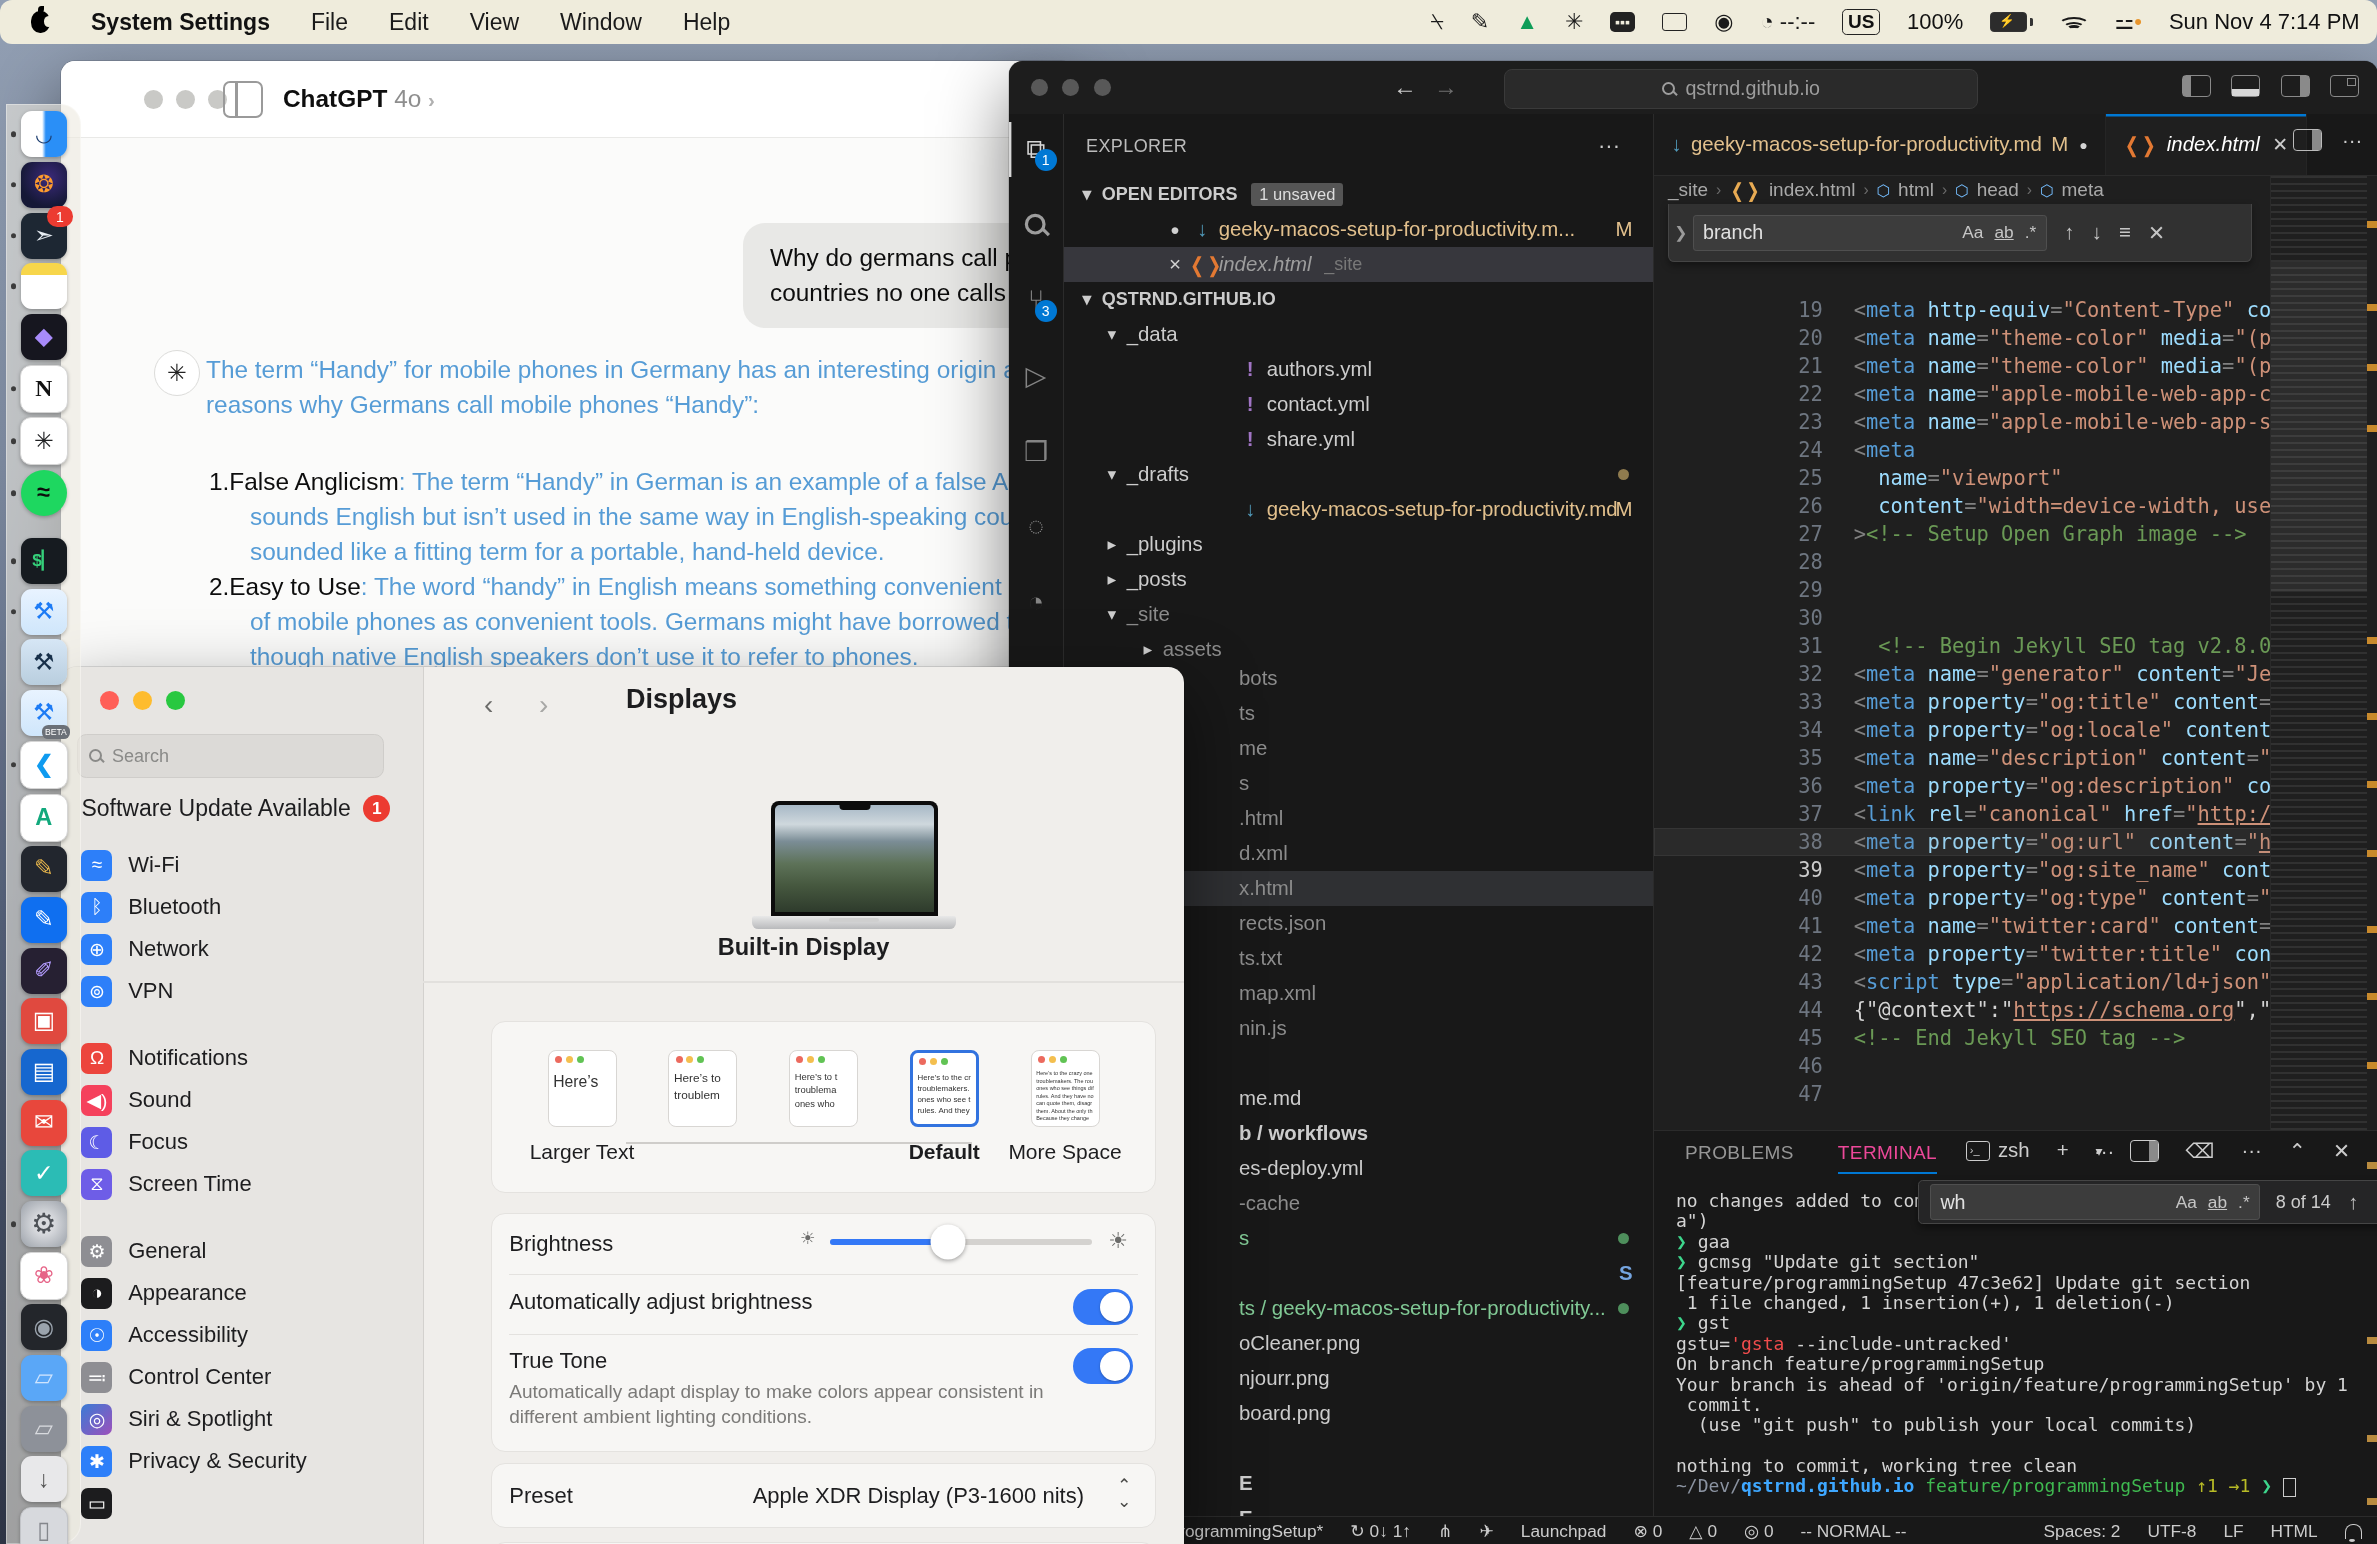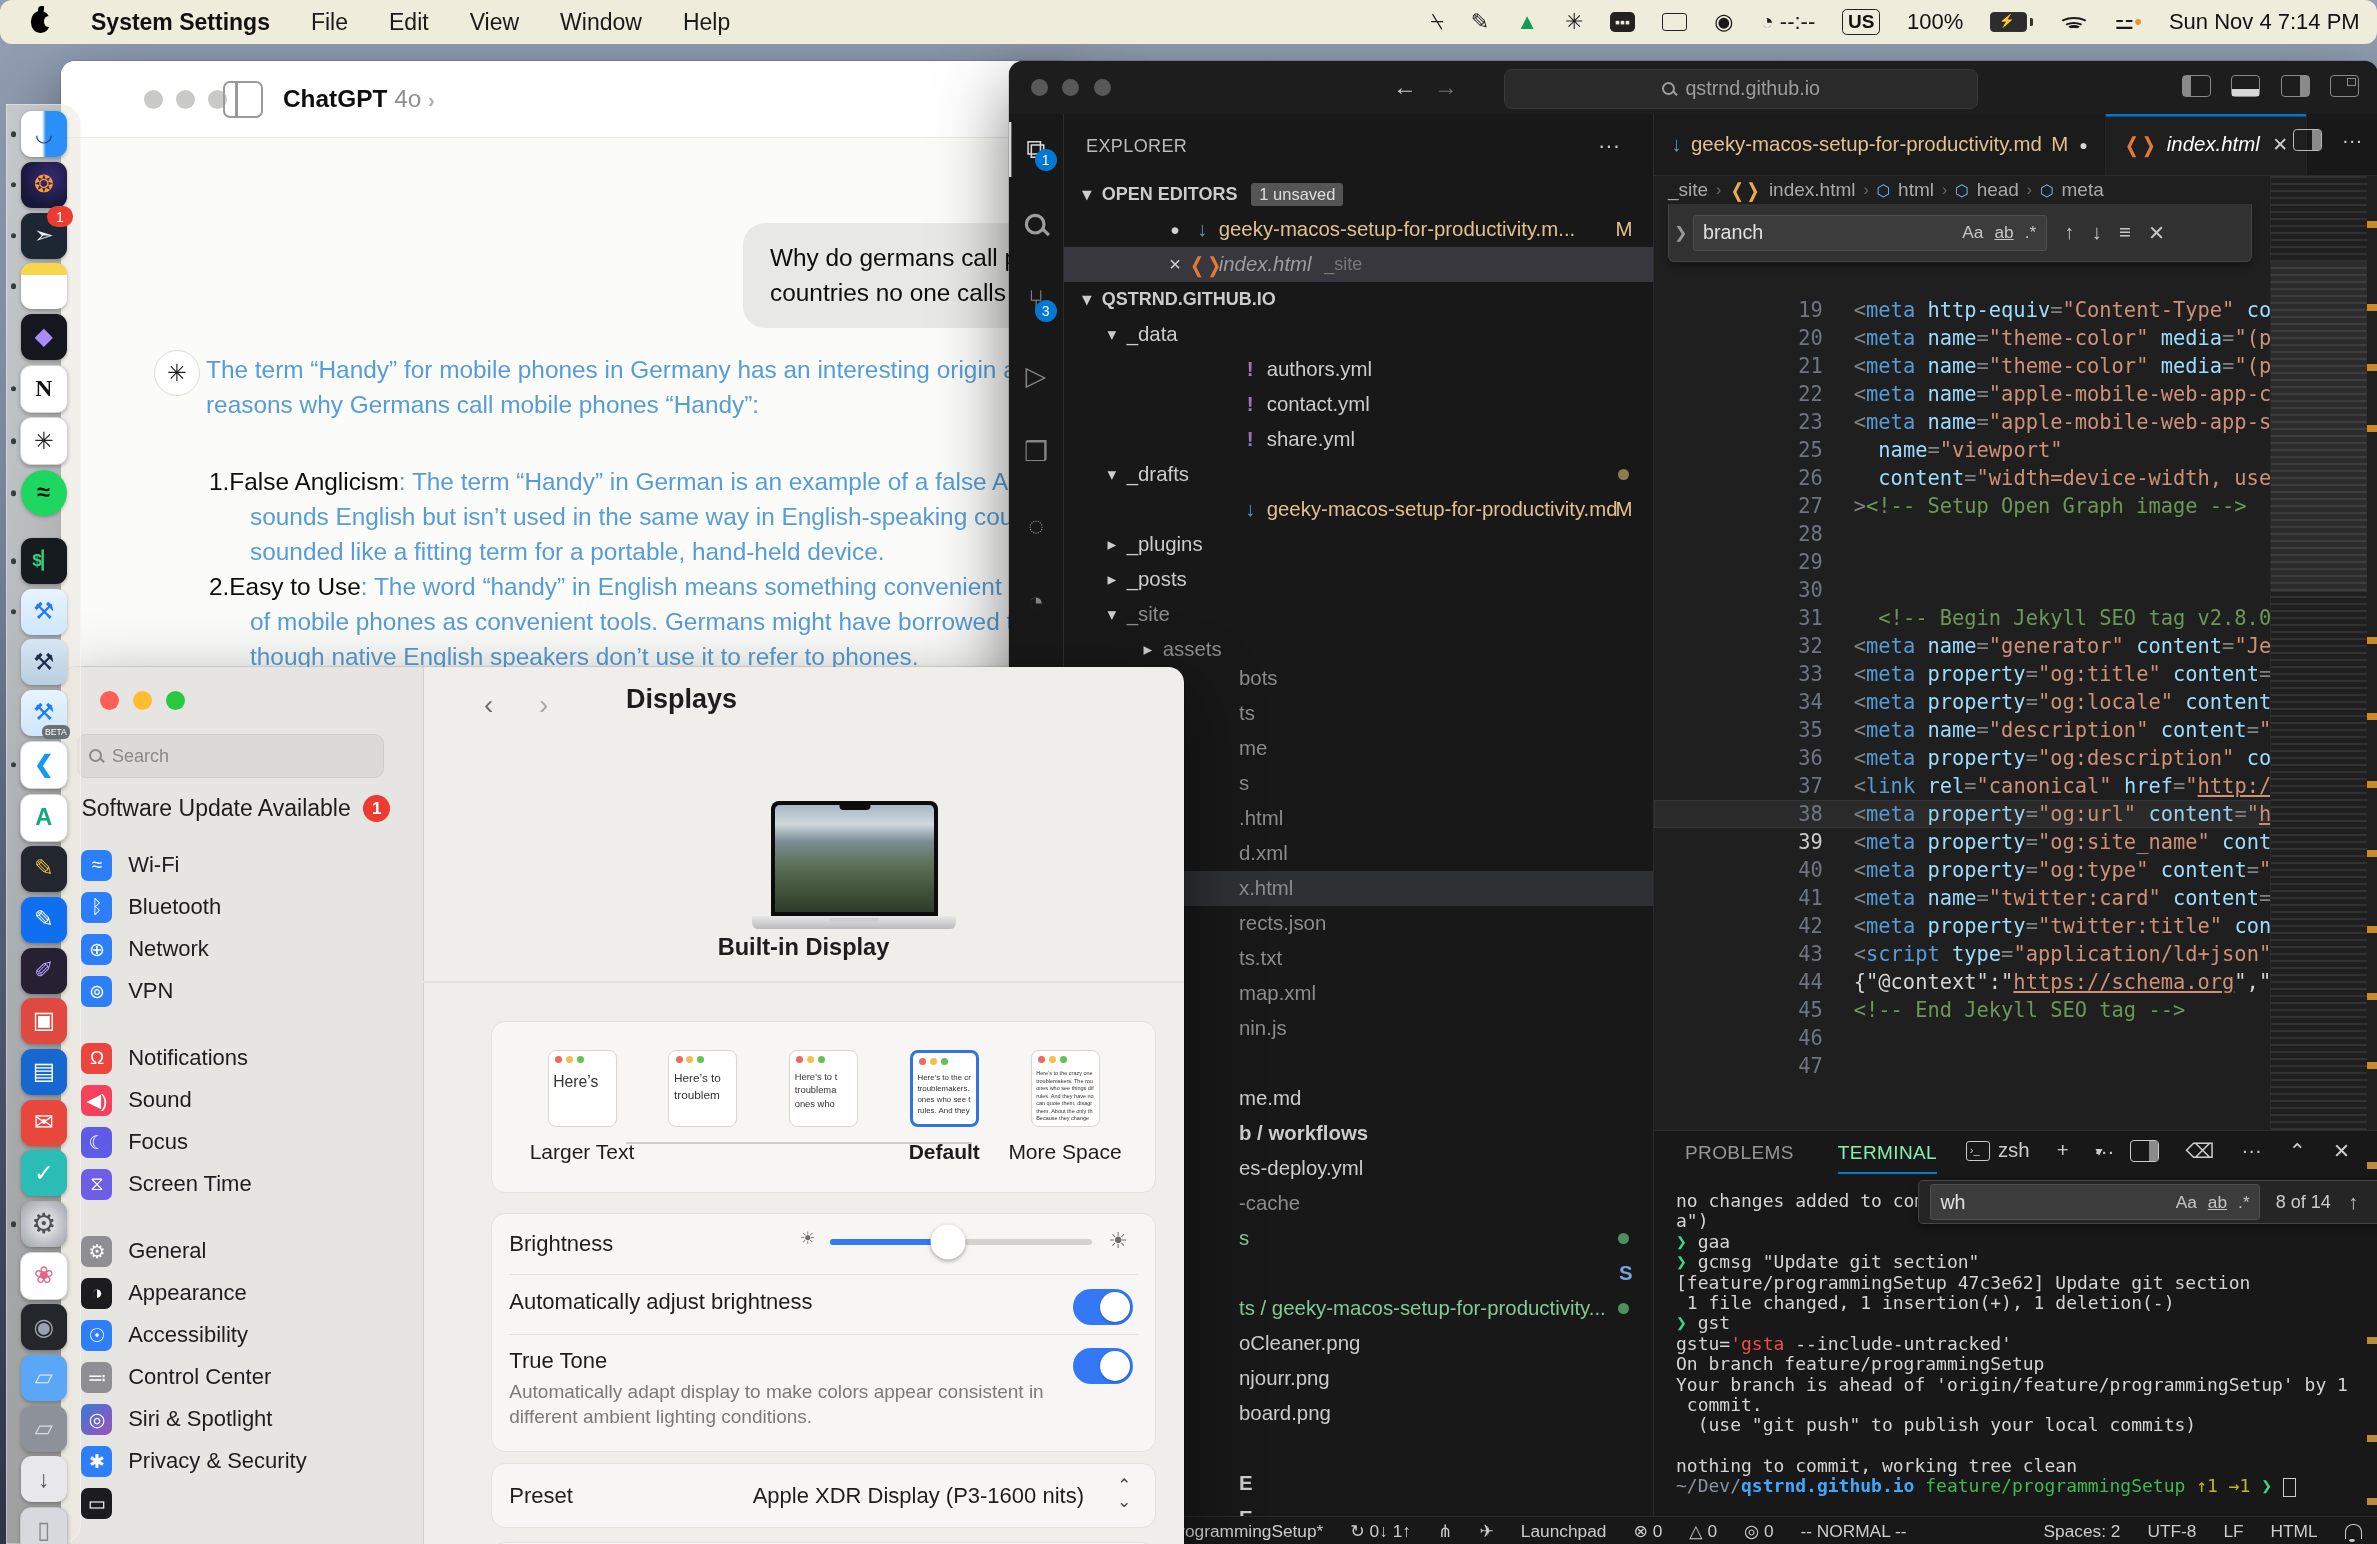--- a/index.html
+++ b/index.html
@@ -162,21 +162,21 @@
   .tk-su{color:#ce9178;text-decoration:underline;} .tk-c{color:#6a9955;} .tk-w{color:#d4d4d4;}
   
   .minimap{position:absolute;right:11px;top:115px;width:96px;bottom:414px;background:#1f1f1f;
            border-left:0.8px solid #2a2a2a;}
   .mm-tex{position:absolute;inset:0;background:repeating-linear-gradient(180deg,rgba(160,160,160,.28) 0 2.4px,transparent 2.4px 7px);opacity:.5;}
   .mm-band{position:absolute;left:0;right:0;top:86px;height:330px;background:rgba(255,255,255,.06);}
   .ovr{position:absolute;right:0px;width:11px;height:7px;background:#c98a2c;z-index:6;}
   
   .panel{position:absolute;left:645px;top:1069px;right:0;bottom:28px;background:#181818;border-top:0.8px solid #2b2b2b;}
   .ptabs{position:absolute;left:31px;top:11px;display:flex;gap:44px;font-size:19px;color:#969696;letter-spacing:0.4px;}
-  .ptab.on{color:#86efac;border-bottom:2.4px solid #0078d4;padding-bottom:7.9px;}
+  .ptab.on{color:#ec4899;border-bottom:2.4px solid #0078d4;padding-bottom:7.9px;}
   .pdots{position:absolute;left:440px;top:9.4px;color:#cccccc;font-size:20.4px;}
   .pics{position:absolute;right:28px;top:7.9px;display:flex;gap:27px;color:#cccccc;font-size:20.4px;align-items:center;}
   .zshlab{display:flex;align-items:center;gap:7.9px;}
   .term-ic{width:23.6px;height:20.4px;border:1.6px solid #cccccc;border-radius:3.1px;font-size:11px;line-height:17.3px;padding-left:2.4px;box-sizing:border-box;}
   .tsearch{position:absolute;left:264px;top:49px;width:629px;height:44px;background:#252526;border:0.8px solid #454545;border-radius:4.7px;
            box-shadow:0 3.1px 7.9px rgba(0,0,0,.4);display:flex;align-items:center;z-index:8;padding:0 11px;box-sizing:border-box;}
   .tsearch .finput{width:330px;align-items:center;}
   .tcount{color:#cccccc;font-size:18px;margin-left:15.7px;}
   .term{position:absolute;left:22px;top:60px;right:31px;bottom:4.7px;font-family:"DejaVu Sans Mono",monospace;
         font-size:18px;color:#cccccc;}
@@ -633,20 +633,23 @@
         </div>
 
         <div class="cline">
           <span class="lnum">22</span><span><span class="tk-g">&lt;</span><span class="tk-t">meta</span><span class="tk-w"> </span><span class="tk-a">name</span><span class="tk-g">=</span><span class="tk-s">"apple-mobile-web-app-capable"</span></span>
         </div>
 
         <div class="cline">
           <span class="lnum">23</span><span><span class="tk-g">&lt;</span><span class="tk-t">meta</span><span class="tk-w"> </span><span class="tk-a">name</span><span class="tk-g">=</span><span class="tk-s">"apple-mobile-web-app-status-bar-s</span></span>
         </div>
 
+        <div class="cline">
+          <span class="lnum">24</span><span><span class="tk-g">&lt;</span><span class="tk-t">meta</span></span>
+        </div>
 
         <div class="cline">
           <span class="lnum">25</span><span><span class="tk-w">  </span><span class="tk-a">name</span><span class="tk-g">=</span><span class="tk-s">"viewport"</span></span>
         </div>
 
         <div class="cline">
           <span class="lnum">26</span><span><span class="tk-w">  </span><span class="tk-a">content</span><span class="tk-g">=</span><span class="tk-s">"width=device-width, user-scalable=</span></span>
         </div>
 
         <div class="cline">

